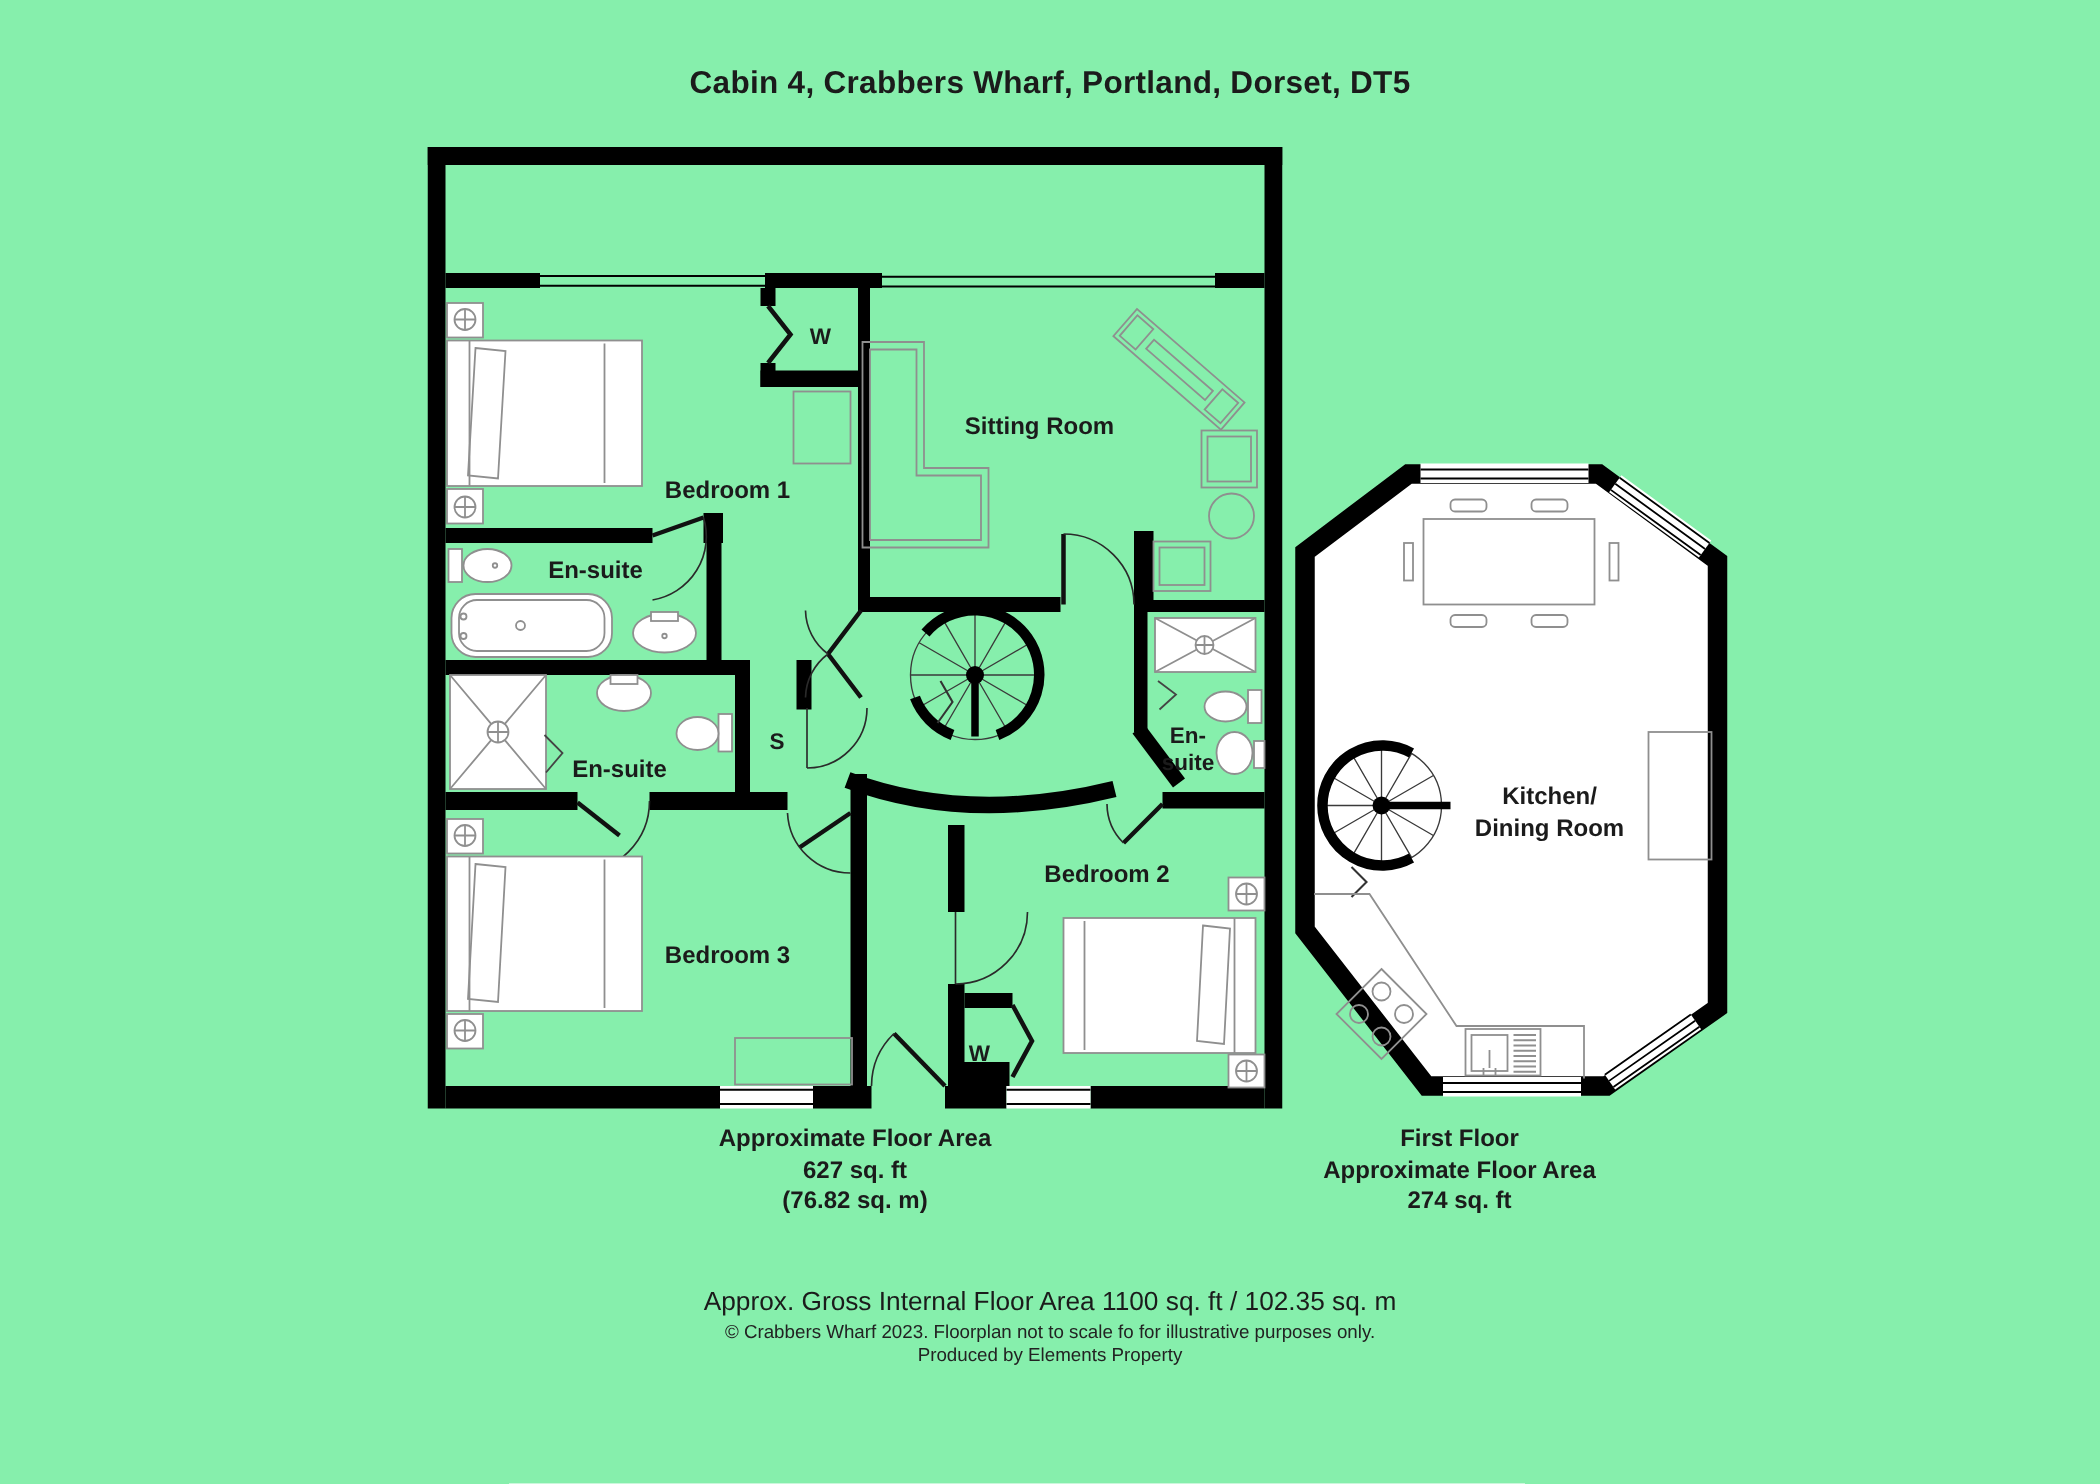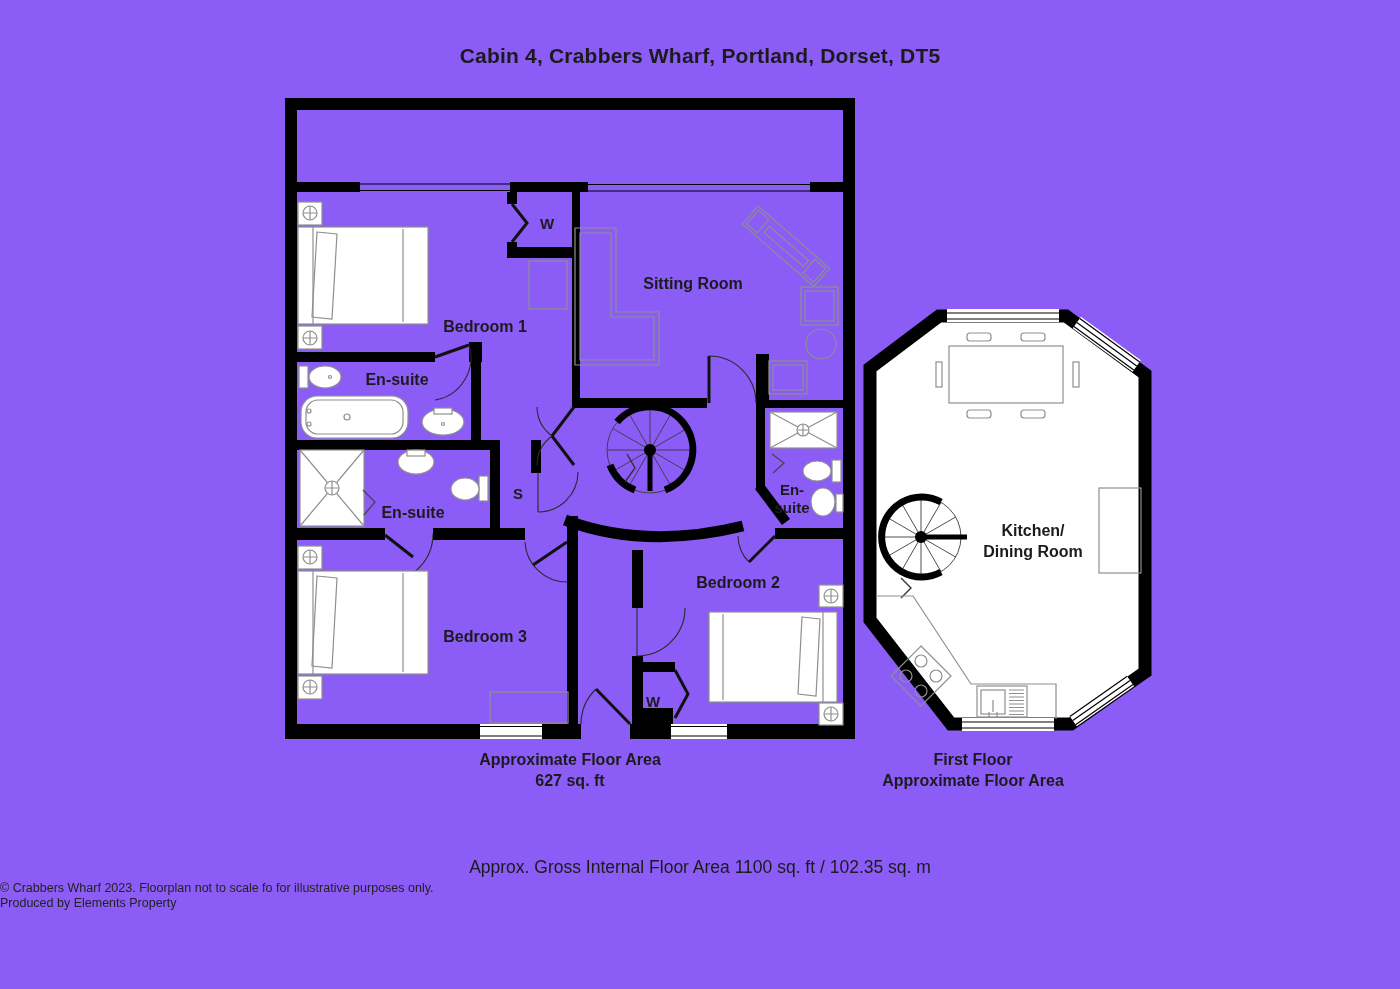--- a/index.html
+++ b/index.html
@@ -1,26 +1,26 @@
 <!DOCTYPE html>
 <html><head>
 <meta charset="utf-8">
 <style>
   html,body{margin:0;padding:0;background:#ffffff;}
-  .stage{position:relative;width:1400px;height:989px;background:#8b5cf6;overflow:hidden;
+  .stage{position:relative;width:1400px;height:989px;background:#86efac;overflow:hidden;
          font-family:"Liberation Sans", sans-serif;color:#1b1b1b;}
   .title{position:absolute;left:0;top:44px;width:100%;text-align:center;
          font-size:21px;font-weight:bold;letter-spacing:.2px;}
   .plan{position:absolute;}
   .caption{position:absolute;text-align:center;font-weight:bold;font-size:16px;line-height:20.5px;}
   .cap-ground{left:285px;top:750px;width:570px;}
   .cap-first{left:828px;top:750px;width:290px;}
   .footer-total{position:absolute;left:0;top:857px;width:100%;text-align:center;
                 font-size:17.5px;font-weight:normal;}
-  .footer-small{position:absolute;left:0;width:100%;font-size:12.5px;color:#222;}
+  .footer-small{position:absolute;left:0;width:100%;text-align:center;font-size:12.5px;color:#222;}
   .fs1{top:881px;} .fs2{top:896px;}
   svg{display:block;}
   .wall{fill:#000;}
   .wline{stroke:#000;stroke-width:1.2;fill:none;}
   .furn{stroke:#8f8f8f;stroke-width:1.2;fill:#fff;}
   .furnl{stroke:#8f8f8f;stroke-width:1.2;fill:none;}
   .door{stroke:#2a2a2a;stroke-width:1.1;fill:none;}
   .leaf{stroke:#111;stroke-width:3;fill:none;}
   .stair{stroke:#3a3a3a;stroke-width:0.9;fill:none;}
   .stairthick{stroke:#000;stroke-width:7;fill:none;}
@@ -288,24 +288,26 @@
 
     <g>
       <text class="roomlbl" x="170" y="236">Kitchen/</text>
       <text class="roomlbl" x="170" y="257">Dining Room</text>
     </g>
   </svg>
 
   <div class="caption cap-ground">
     <div>Approximate Floor Area</div>
     <div>627 sq. ft</div>
+    <div>(76.82 sq. m)</div>
   </div>
 
   <div class="caption cap-first">
     <div>First Floor</div>
     <div>Approximate Floor Area</div>
+    <div>274 sq. ft</div>
   </div>
 
   <div class="footer-total">Approx. Gross Internal Floor Area 1100 sq. ft / 102.35 sq. m</div>
   <div class="footer-small fs1">©  Crabbers Wharf 2023. Floorplan not to scale fo for illustrative purposes only.</div>
   <div class="footer-small fs2">Produced by Elements Property</div>
 
 </div>
 
 </body></html>

